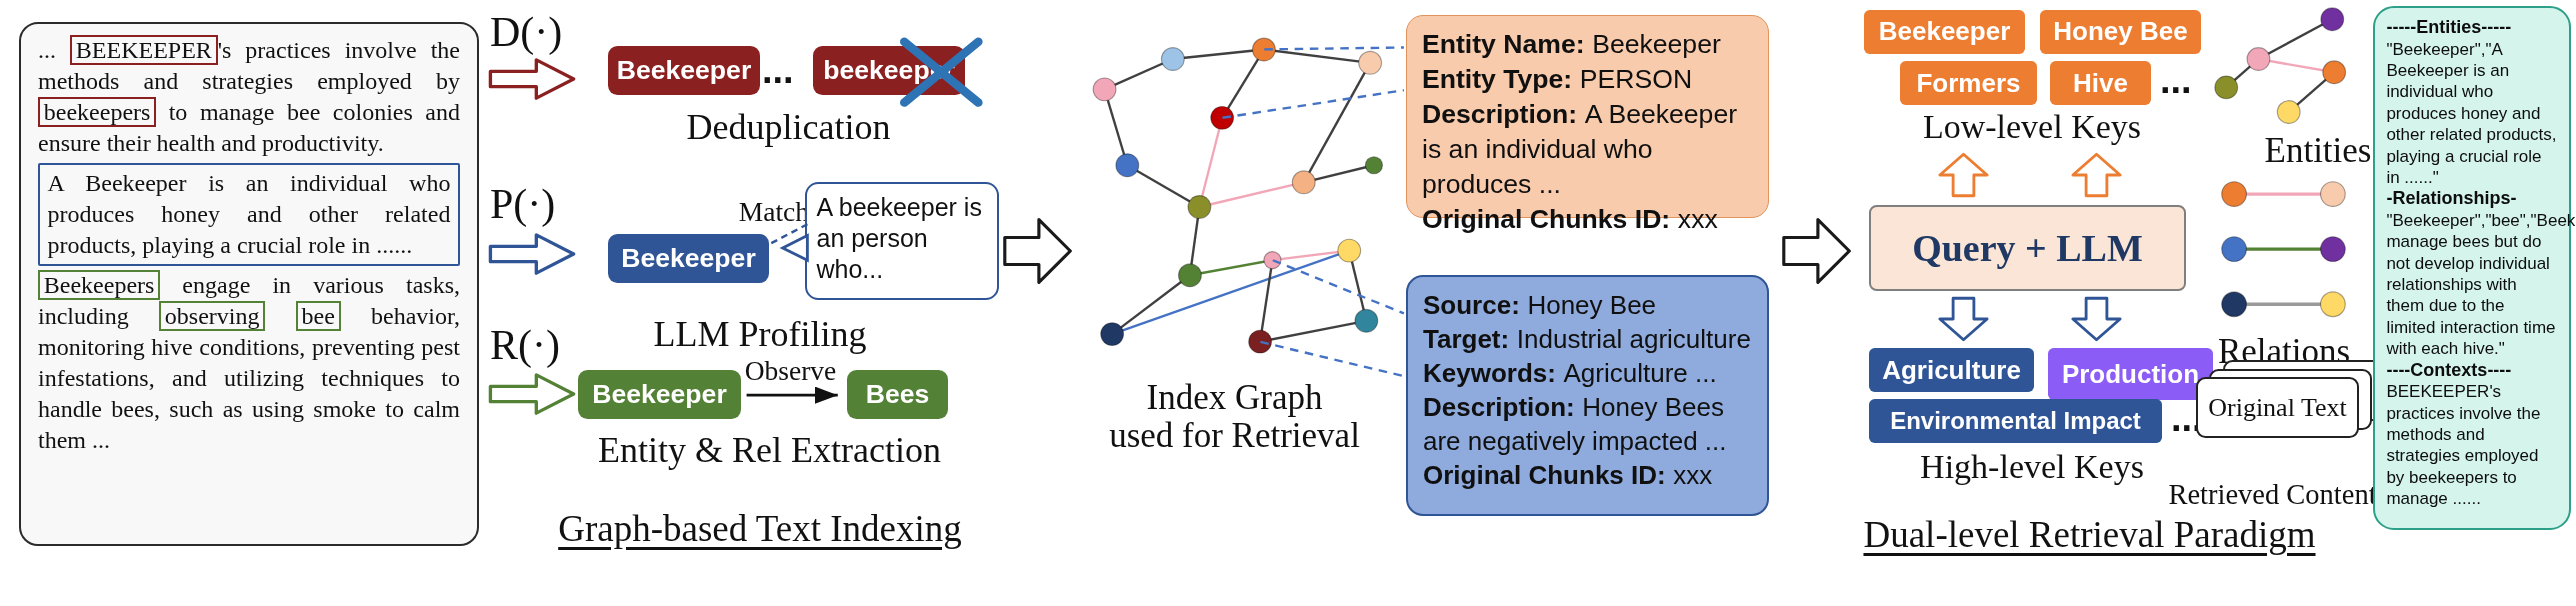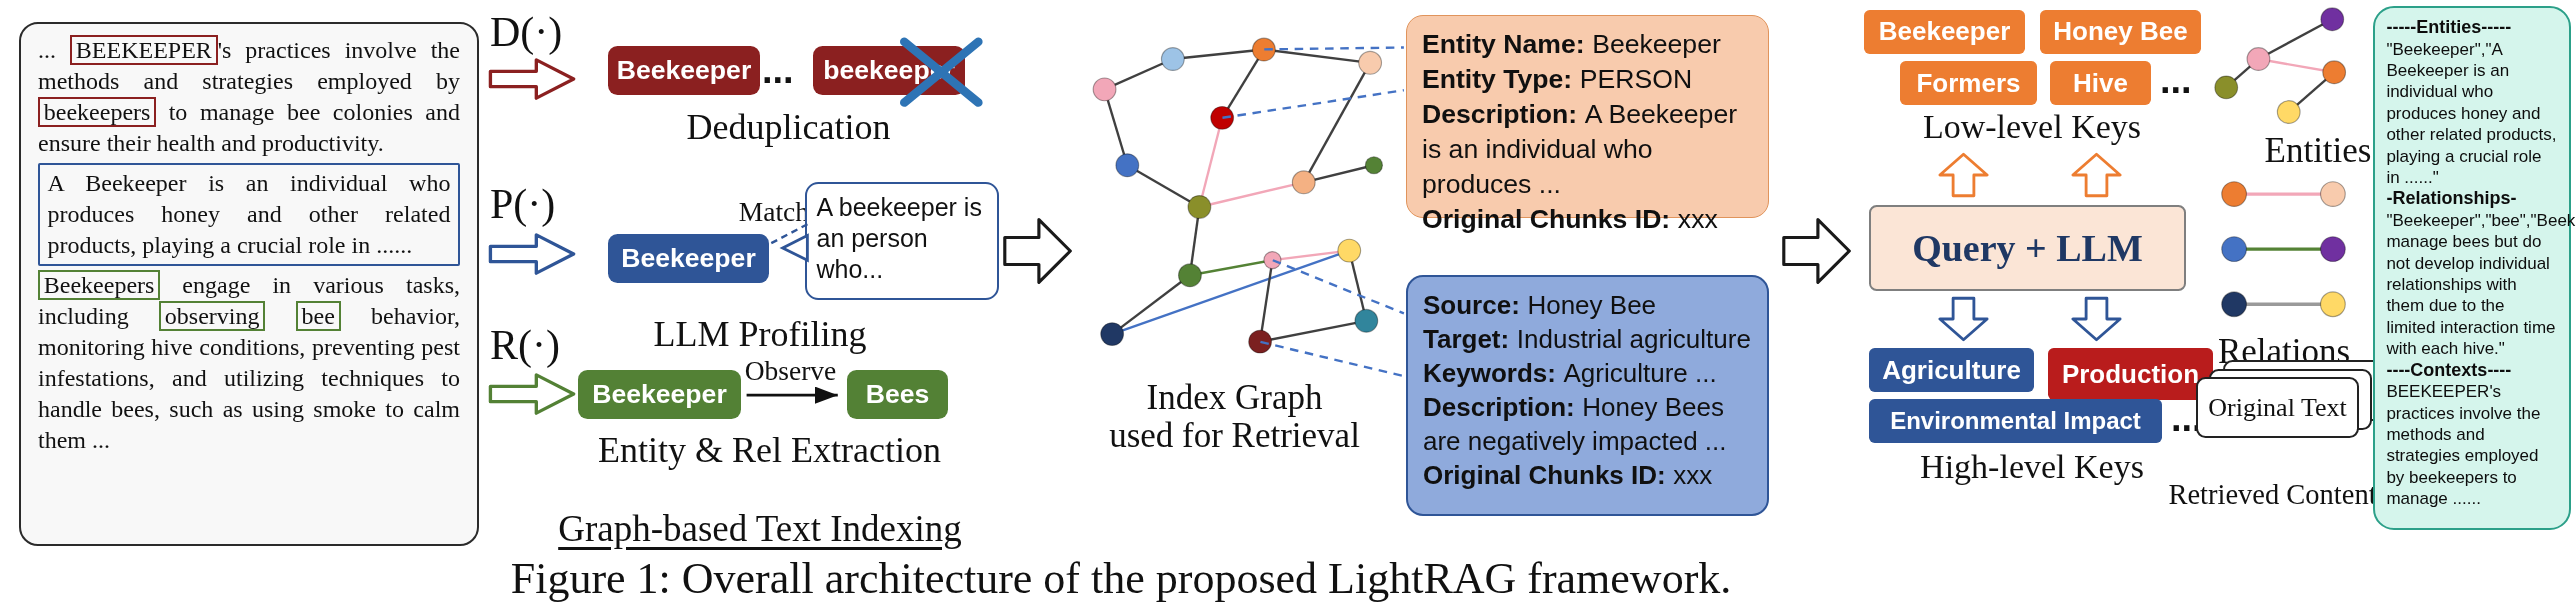--- a/index.html
+++ b/index.html
@@ -177,21 +177,21 @@
         <polygon points="27,46 2,24 16,24 16,2 38,2 38,24 52,24" fill="#fff" stroke="#2f5597" stroke-width="3" stroke-linejoin="round"></polygon>
       </svg>
   </div>
   <div class="abs" style="left:2071px;top:296px;">
     <svg width="51" height="46" viewBox="0 0 54 48">
         <polygon points="27,46 2,24 16,24 16,2 38,2 38,24 52,24" fill="#fff" stroke="#2f5597" stroke-width="3" stroke-linejoin="round"></polygon>
       </svg>
   </div>
 
   <div class="badge kbadge" style="left:1869px;top:348px;width:165px;height:44px;background:#2f5597;font-size:26px;">Agriculture</div>
-  <div class="badge kbadge" style="left:2048px;top:348px;width:165px;height:52px;background:#b91c1c;font-size:26px;">Production</div>
+  <div class="badge kbadge" style="left:2048px;top:348px;width:165px;height:52px;background:#8b5cf6;font-size:26px;">Production</div>
   <div class="badge kbadge" style="left:1869px;top:399px;width:293px;height:44px;background:#2f5597;font-size:24px;">Environmental Impact</div>
   <div class="dots" style="left:2171px;top:397px;">...</div>
   <div class="lbl" style="left:1885px;top:448px;width:294px;font-size:34px;">High-level Keys</div>
 
   <svg id="entities-graph-svg" class="abs" style="left:2213px;top:5.7px;" width="142" height="125" viewBox="0 0 150 132">
       <line x1="48" y1="56" x2="126" y2="14" stroke="#404040" stroke-width="2.5"></line>
       <line x1="48" y1="56" x2="14" y2="86" stroke="#404040" stroke-width="2.5"></line>
       <line x1="48" y1="56" x2="128" y2="70" stroke="#f2a7b8" stroke-width="2.5"></line>
       <line x1="128" y1="70" x2="80" y2="112" stroke="#404040" stroke-width="2.5"></line>
       <circle cx="48" cy="56" r="12" fill="#f2a7b8" stroke="rgba(0,0,0,.35)" stroke-width="1.2"></circle>
@@ -215,31 +215,31 @@
     </svg>
   <div class="lbl" style="left:2213px;top:332px;width:142px;font-size:35px;">Relations</div>
 
   <div class="abs" style="left:2196px;top:360px;width:199px;height:103px;">
     <div class="stackrect" style="left:26.6px;top:0;width:163px;height:61px;"></div>
     <div class="stackrect" style="left:13.3px;top:8.5px;width:163px;height:61px;"></div>
     <div class="stackrect" style="left:0;top:17px;width:163px;height:61px;text-align:center;line-height:57px;font-size:26px;font-family:'Liberation Serif',serif;">Original Text</div>
   </div>
   <div class="lbl" style="left:2154px;top:479px;width:237px;font-size:28.5px;">Retrieved Content</div>
 
+  <div class="lbl underl" style="left:1852px;top:513px;width:475px;font-size:37px;">Dual-level Retrieval Paradigm</div>
 
   <div class="teal" style="left:2373px;top:5.7px;width:198px;height:524px;">
     <div class="hd">-----Entities-----</div>
     <div>"Beekeeper","A Beekeeper is an individual who produces honey and other related products, playing a crucial role in ......"</div>
     <div class="hd">-Relationships-</div>
     <div>"Beekeeper","bee","Beekeepers manage bees but do not develop individual relationships with them due to the limited interaction time with each hive."</div>
     <div class="hd">----Contexts----</div>
     <div>BEEKEEPER's practices involve the methods and strategies employed by beekeepers to manage ......</div>
   </div>
 
-  <div class="lbl" style="left:0;top:553px;width:2242px;font-size:44px;">Figure 1: Overall architecture of the proposed LightRAG framework.</div>
 
   <svg class="abs" style="left:0;top:0;pointer-events:none;" width="2576" height="606" viewBox="0 0 2712 638">
     <defs>
       <marker id="ah" markerWidth="10" markerHeight="8" refX="8" refY="3" orient="auto">
           <path d="M0,0 L8,3 L0,6 Z" fill="#111"></path>
         </marker>
     </defs>
 
     <line x1="812" y1="256" x2="854" y2="234" stroke="#2f5597" stroke-width="2.5" stroke-dasharray="7 5"></line>
 

